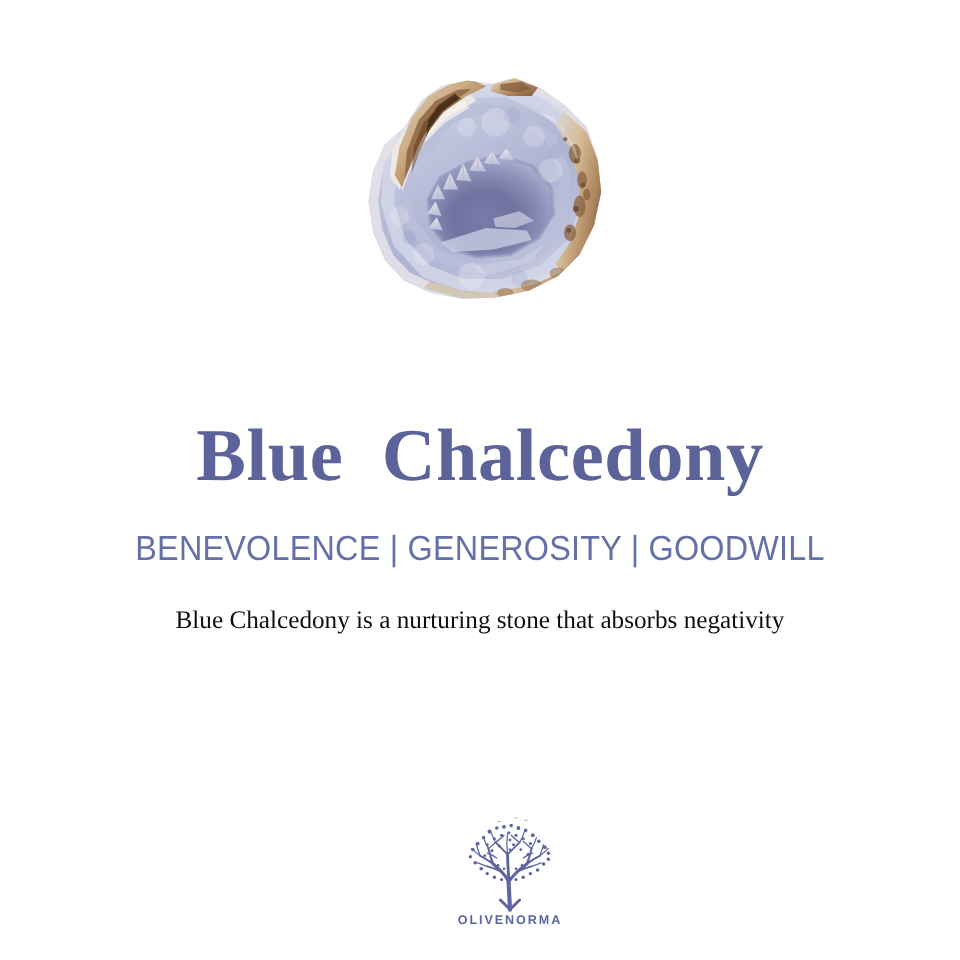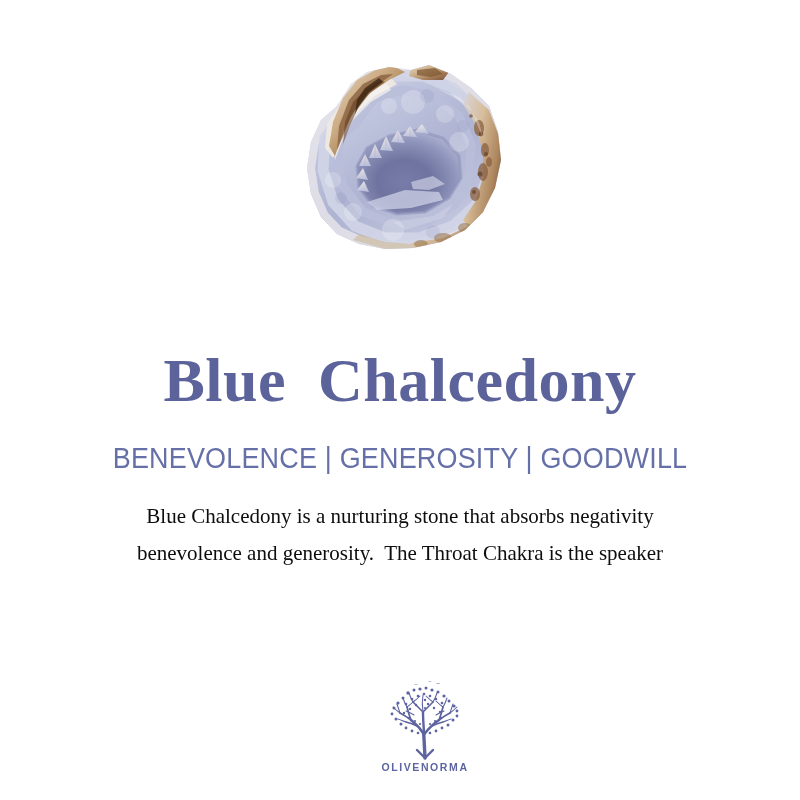--- a/index.html
+++ b/index.html
@@ -260,21 +260,20 @@
       </g>
     </svg>
   </div>
 
   <div class="title">Blue  Chalcedony</div>
 
   <div class="subtitle">BENEVOLENCE | GENEROSITY | GOODWILL</div>
 
   <div class="description">
     <span class="line">Blue Chalcedony is a nurturing stone that absorbs negativity</span>
-    <span class="line">benevolence and generosity.  The Throat Chakra is the speaker</span>
   </div>
 
   <div class="logo-block">
     <svg class="logo-tree" viewBox="0 0 82 80" aria-hidden="true">
       <g stroke="#5d64a0" fill="none" stroke-linecap="round">
 
         <path d="M41,78 L40.2,62 L39.6,52" stroke-width="3.4"></path>
         <path d="M41,78 C37,74 35,72 33,70" stroke-width="2.4"></path>
         <path d="M41,78 C45,74 47,72 49,70" stroke-width="2.4"></path>
 

